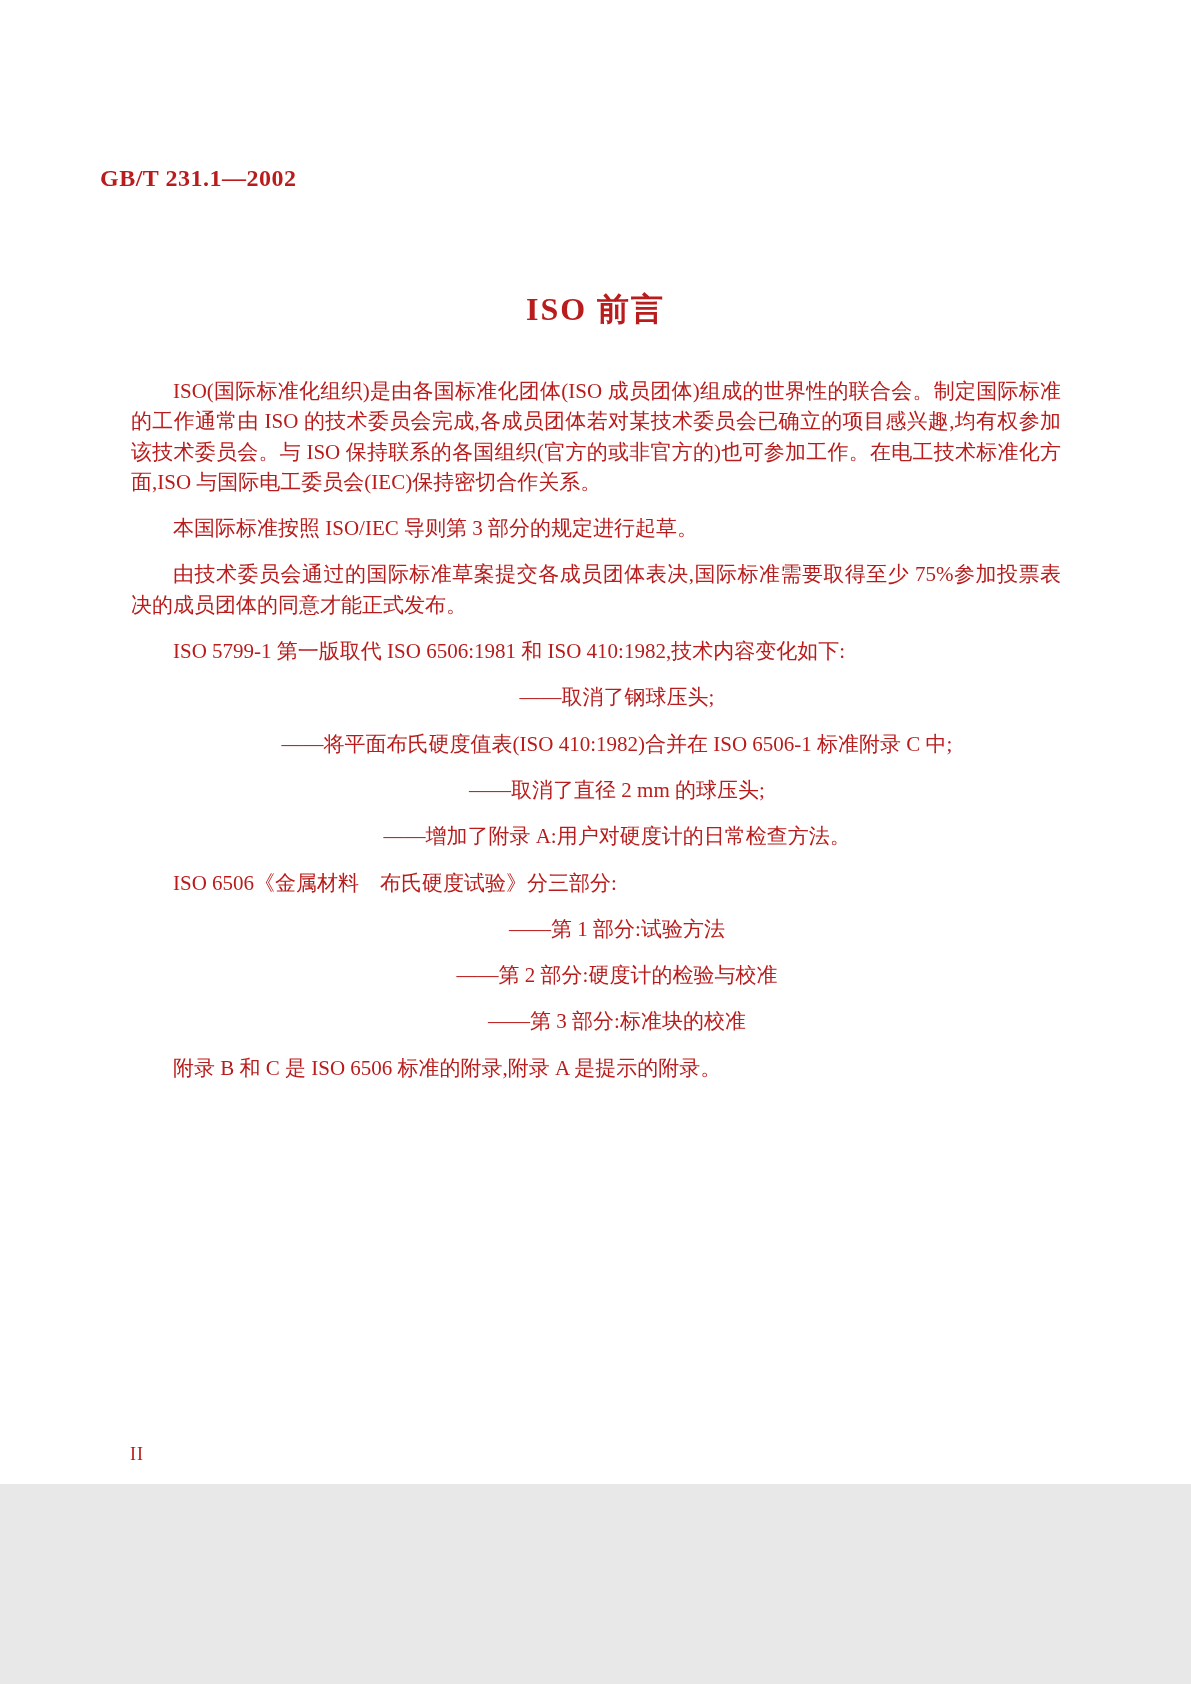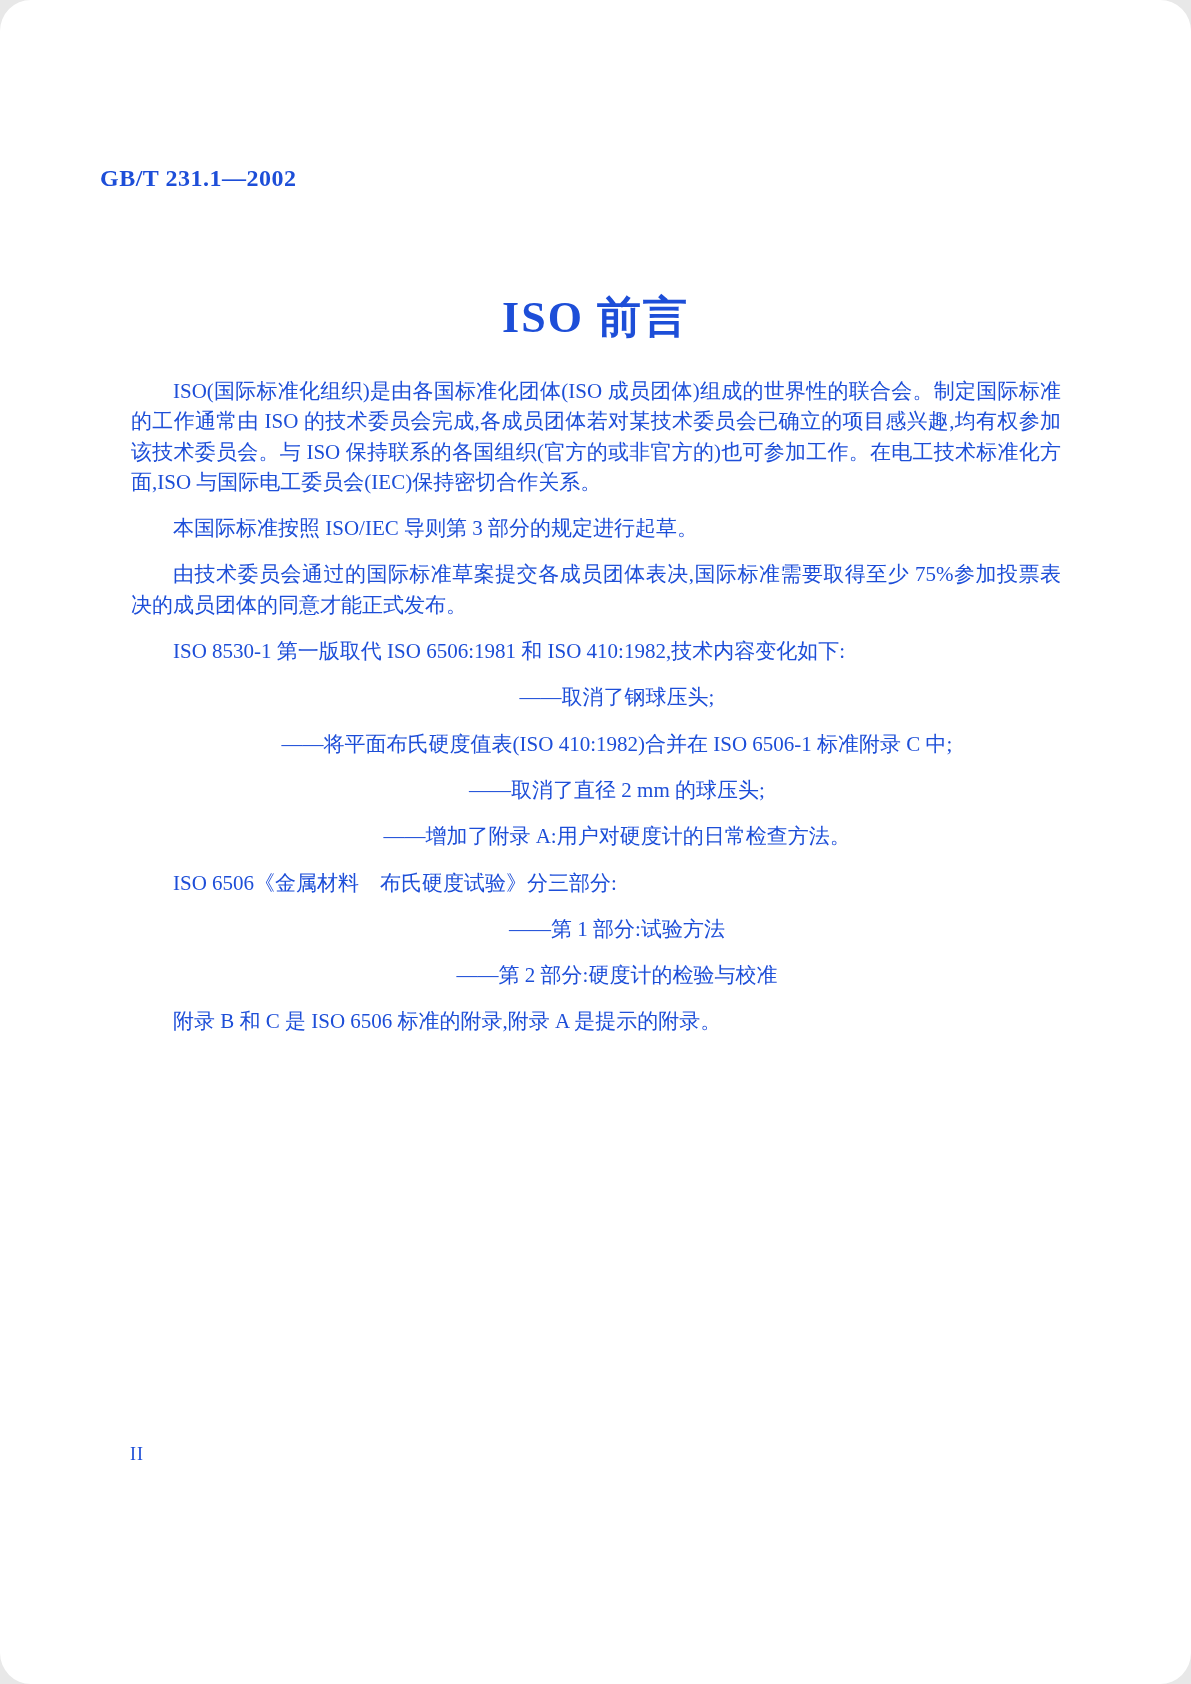--- a/index.html
+++ b/index.html
@@ -3,45 +3,44 @@
 <meta charset="utf-8">
 <style>
   html, body {
     margin: 0;
     padding: 0;
     background: #e8e8e8;
   }
   .page {
     position: relative;
     width: 1191px;
-    height: 1684px;
+    height: 1484px;
     margin: 0 auto;
     background: #ffffff;
-    color: #1d4ed8;
+    color: #b91c1c;
     font-family: "Liberation Serif", "DejaVu Serif", serif;
     overflow: hidden;
-    border-radius: 31px;
   }
   .doc-header {
     position: absolute;
     left: 100px;
     top: 165px;
     font-size: 24px;
     font-weight: bold;
     letter-spacing: 0.5px;
     white-space: nowrap;
   }
   .doc-title {
     position: absolute;
     left: 0;
     top: 288px;
     width: 100%;
     margin: 0;
     text-align: center;
-    font-size: 44px;
+    font-size: 32px;
     font-weight: bold;
     letter-spacing: 2px;
   }
   .doc-body {
     position: absolute;
     left: 115px;
     top: 360px;
     width: 962px;
     font-size: 21px;
     line-height: 30.3px;
@@ -69,26 +68,27 @@
 <div class="page">
 
   <div class="doc-header">GB/T 231.1—2002</div>
 
   <h1 class="doc-title">ISO 前言</h1>
 
   <div class="doc-body">
     <p>ISO(国际标准化组织)是由各国标准化团体(ISO 成员团体)组成的世界性的联合会。制定国际标准的工作通常由 ISO 的技术委员会完成,各成员团体若对某技术委员会已确立的项目感兴趣,均有权参加该技术委员会。与 ISO 保持联系的各国组织(官方的或非官方的)也可参加工作。在电工技术标准化方面,ISO 与国际电工委员会(IEC)保持密切合作关系。</p>
     <p>本国际标准按照 ISO/IEC 导则第 3 部分的规定进行起草。</p>
     <p>由技术委员会通过的国际标准草案提交各成员团体表决,国际标准需要取得至少 75%参加投票表决的成员团体的同意才能正式发布。</p>
-    <p>ISO 8530-1 第一版取代 ISO 6506:1981 和 ISO 410:1982,技术内容变化如下:</p>
+    <p>ISO 5799-1 第一版取代 ISO 6506:1981 和 ISO 410:1982,技术内容变化如下:</p>
     <p class="no-justify">——取消了钢球压头;</p>
     <p class="no-justify">——将平面布氏硬度值表(ISO 410:1982)合并在 ISO 6506-1 标准附录 C 中;</p>
     <p class="no-justify">——取消了直径 2 mm 的球压头;</p>
     <p class="no-justify">——增加了附录 A:用户对硬度计的日常检查方法。</p>
     <p>ISO 6506《金属材料　布氏硬度试验》分三部分:</p>
     <p class="no-justify">——第 1 部分:试验方法</p>
     <p class="no-justify">——第 2 部分:硬度计的检验与校准</p>
+    <p class="no-justify">——第 3 部分:标准块的校准</p>
     <p>附录 B 和 C 是 ISO 6506 标准的附录,附录 A 是提示的附录。</p>
   </div>
 
   <div class="page-number">II</div>
 
 </div>
 
 </body></html>

